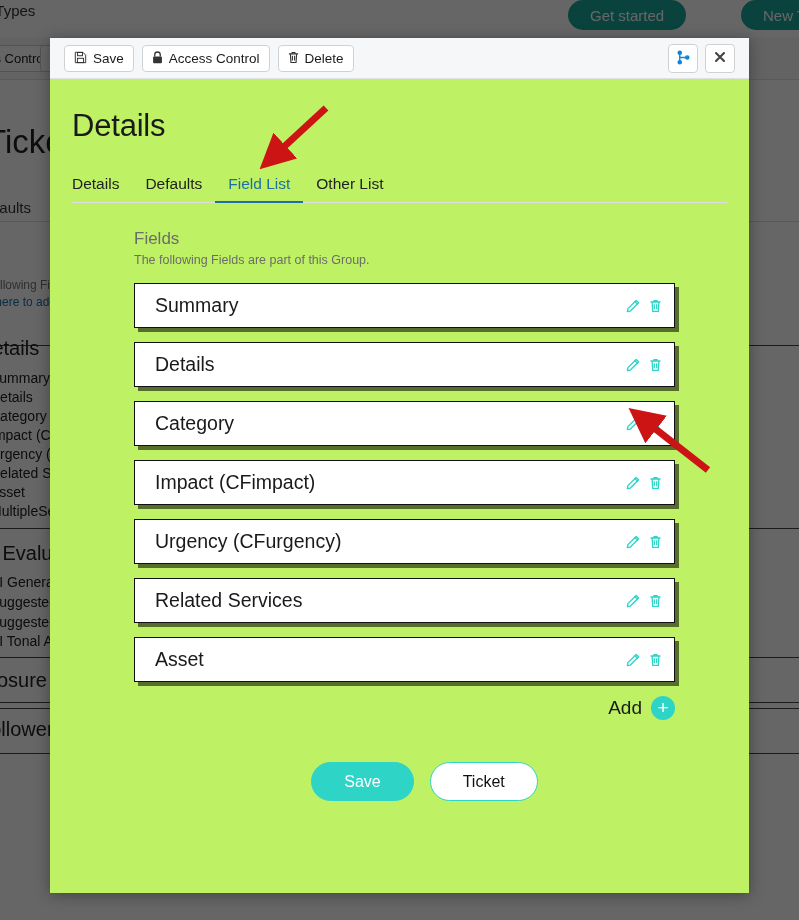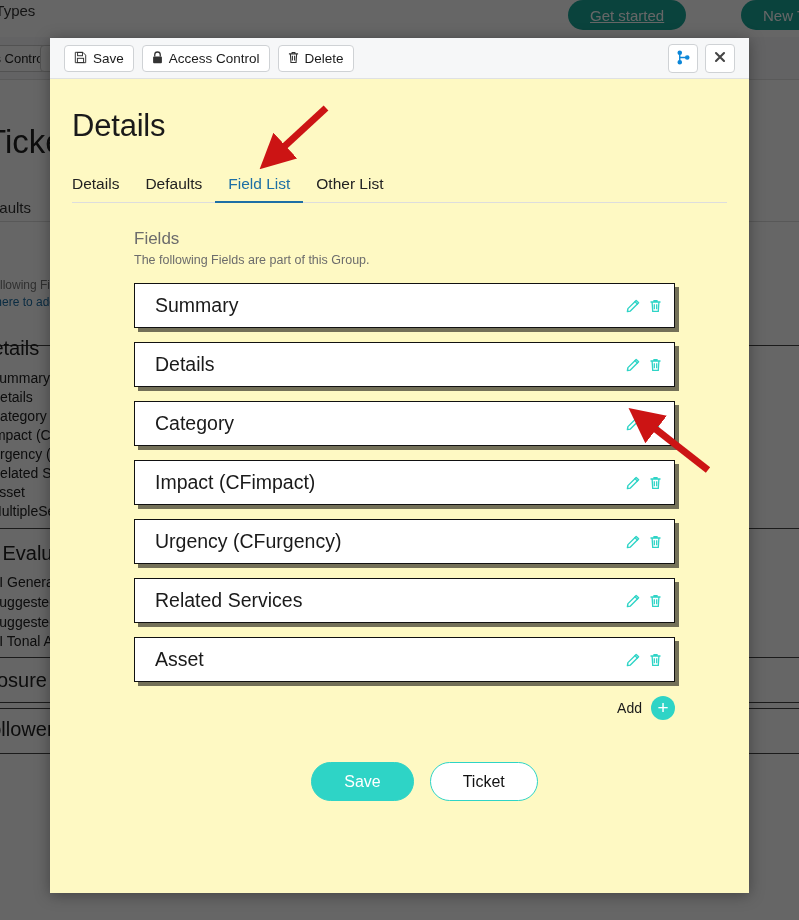--- a/index.html
+++ b/index.html
@@ -25,21 +25,21 @@
     white-space: nowrap;
   }
   .bg-pill {
     position: absolute; top: 0px; height: 30px;
     background: #1aa79a; color: #fff;
     border-radius: 16px;
     font-size: 15px;
     display: flex; align-items: center; justify-content: center;
     padding: 0 22px; white-space: nowrap;
   }
-  #bg-get-started { left: 568px; text-decoration: underline; }
+  #bg-get-started { left: 568px; }
   #bg-new-ticket  { left: 741px; }
 
   #bg-toolbar {
     position: absolute; left: 0; top: 37px; width: 799px; height: 43px;
     background: #f7f8f9; border-bottom: 1px solid #e0e0e0;
   }
   .bg-tool-btn {
     position: absolute; top: 8px; height: 27px;
     border: 1px solid #ccc; background: #fff; border-radius: 4px;
     font-size: 13px; display: flex; align-items: center; padding: 0 8px;
@@ -81,21 +81,21 @@
   }
   #scrim {
     position: absolute; inset: 0;
     background: rgba(0,0,0,0.60);
   }
 
   
   #modal {
     position: absolute; left: 50px; top: 38px;
     width: 699px; height: 855px;
-    background: #fef9c3;
+    background: #bef264;
     box-shadow: 0 2px 14px rgba(0,0,0,0.35);
   }
   #modal-toolbar {
     height: 41px; background: #f6f7f8;
     border-bottom: 1px solid #dfe1e3;
     display: flex; align-items: center; padding: 0 14px;
   }
   .mtb-btn {
     height: 27px; border: 1px solid #cfd2d5; background: #fff;
     border-radius: 4px; font-size: 13.5px; color: #1b1b1b;
@@ -159,21 +159,21 @@
     position: absolute; right: 12px; bottom: 6px;
     display: flex; align-items: center; gap: 9px;
   }
   .row-actions .ic { cursor: pointer; line-height: 1; display:flex; }
   .field-row.single .row-actions { top: 50%; bottom:auto; transform: translateY(-50%); }
 
   #add-row {
     width: 541px; display: flex; align-items: center; justify-content: flex-end;
     gap: 9px; margin-top: 4px;
   }
-  #add-label { font-size: 14px; color: #1a1a1a; }
+  #add-label { font-size: 19px; color: #1a1a1a; }
   #add-btn {
     width: 24px; height: 24px; border-radius: 50%;
     background: #2ed4c6; display:flex; align-items:center; justify-content:center;
     cursor: pointer;
   }
   #add-btn .plus { color:#fff; font-size:19px; line-height:1; font-weight:500; margin-top:-2px; }
 
   #footer-actions {
     margin-top: 42px; display:flex; align-items:center; justify-content:center; gap: 16px;
   }

